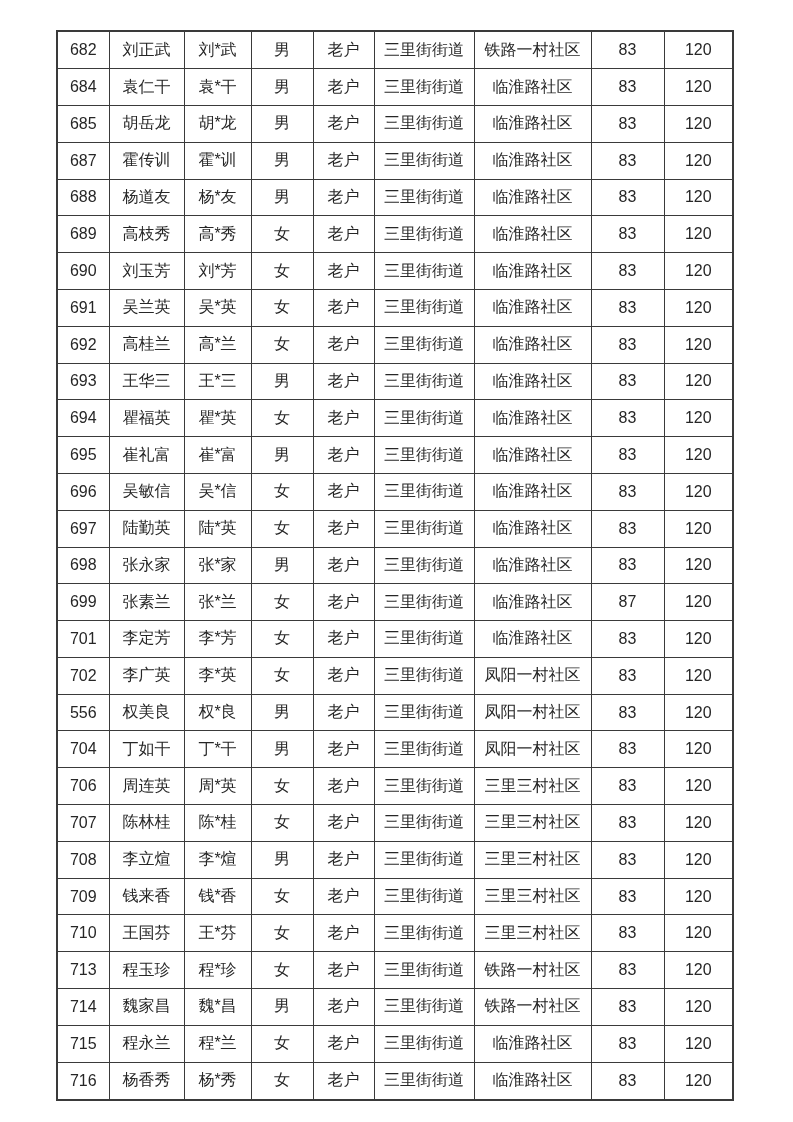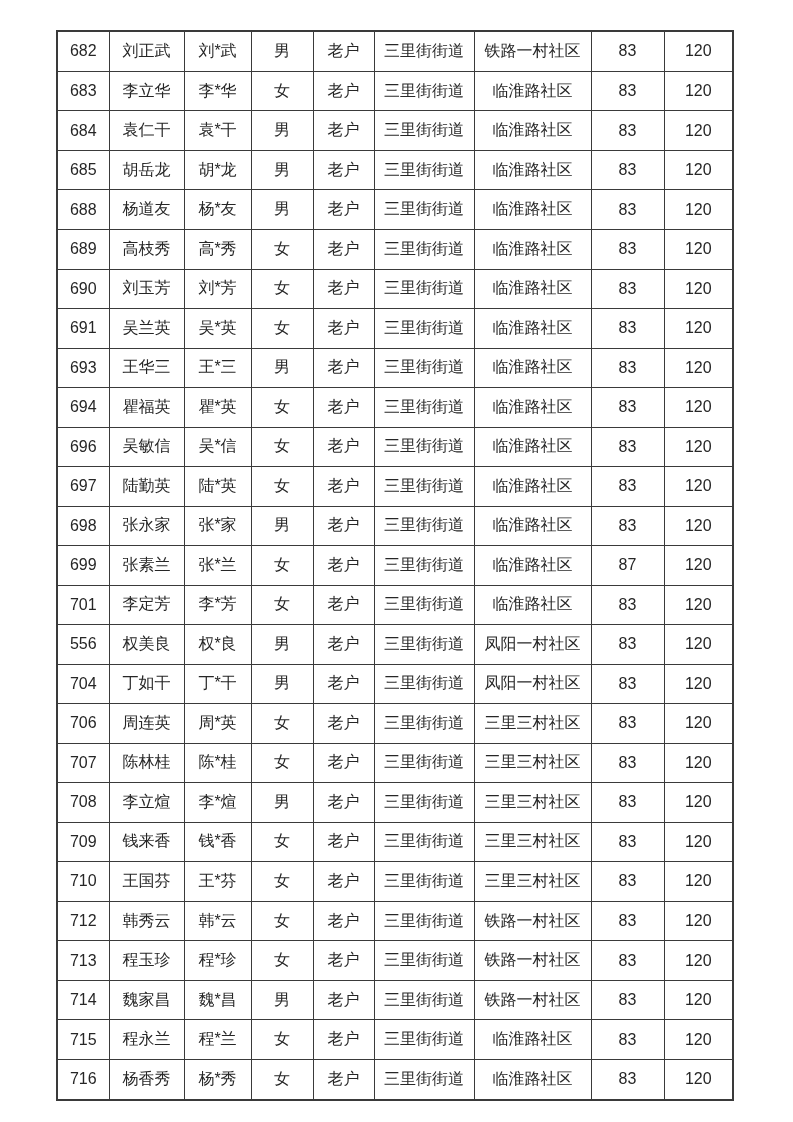--- a/index.html
+++ b/index.html
@@ -67,31 +67,20 @@
     <td>刘正武</td>
     <td>刘*武</td>
     <td>男</td>
     <td>老户</td>
     <td>三里街街道</td>
     <td>铁路一村社区</td>
     <td>83</td>
     <td>120</td>
   </tr>
 
-  <tr>
-    <td>683</td>
-    <td>李立华</td>
-    <td>李*华</td>
-    <td>女</td>
-    <td>老户</td>
-    <td>三里街街道</td>
-    <td>临淮路社区</td>
-    <td>83</td>
-    <td>120</td>
-  </tr>
 
   <tr>
     <td>684</td>
     <td>袁仁干</td>
     <td>袁*干</td>
     <td>男</td>
     <td>老户</td>
     <td>三里街街道</td>
     <td>临淮路社区</td>
     <td>83</td>
@@ -104,20 +93,31 @@
     <td>胡*龙</td>
     <td>男</td>
     <td>老户</td>
     <td>三里街街道</td>
     <td>临淮路社区</td>
     <td>83</td>
     <td>120</td>
   </tr>
 
 
+  <tr>
+    <td>687</td>
+    <td>霍传训</td>
+    <td>霍*训</td>
+    <td>男</td>
+    <td>老户</td>
+    <td>三里街街道</td>
+    <td>临淮路社区</td>
+    <td>83</td>
+    <td>120</td>
+  </tr>
 
   <tr>
     <td>688</td>
     <td>杨道友</td>
     <td>杨*友</td>
     <td>男</td>
     <td>老户</td>
     <td>三里街街道</td>
     <td>临淮路社区</td>
     <td>83</td>
@@ -153,20 +153,31 @@
     <td>吴兰英</td>
     <td>吴*英</td>
     <td>女</td>
     <td>老户</td>
     <td>三里街街道</td>
     <td>临淮路社区</td>
     <td>83</td>
     <td>120</td>
   </tr>
 
+  <tr>
+    <td>692</td>
+    <td>高桂兰</td>
+    <td>高*兰</td>
+    <td>女</td>
+    <td>老户</td>
+    <td>三里街街道</td>
+    <td>临淮路社区</td>
+    <td>83</td>
+    <td>120</td>
+  </tr>
 
   <tr>
     <td>693</td>
     <td>王华三</td>
     <td>王*三</td>
     <td>男</td>
     <td>老户</td>
     <td>三里街街道</td>
     <td>临淮路社区</td>
     <td>83</td>
@@ -178,20 +189,31 @@
     <td>瞿福英</td>
     <td>瞿*英</td>
     <td>女</td>
     <td>老户</td>
     <td>三里街街道</td>
     <td>临淮路社区</td>
     <td>83</td>
     <td>120</td>
   </tr>
 
+  <tr>
+    <td>695</td>
+    <td>崔礼富</td>
+    <td>崔*富</td>
+    <td>男</td>
+    <td>老户</td>
+    <td>三里街街道</td>
+    <td>临淮路社区</td>
+    <td>83</td>
+    <td>120</td>
+  </tr>
 
   <tr>
     <td>696</td>
     <td>吴敏信</td>
     <td>吴*信</td>
     <td>女</td>
     <td>老户</td>
     <td>三里街街道</td>
     <td>临淮路社区</td>
     <td>83</td>
@@ -240,20 +262,31 @@
     <td>李定芳</td>
     <td>李*芳</td>
     <td>女</td>
     <td>老户</td>
     <td>三里街街道</td>
     <td>临淮路社区</td>
     <td>83</td>
     <td>120</td>
   </tr>
 
+  <tr>
+    <td>702</td>
+    <td>李广英</td>
+    <td>李*英</td>
+    <td>女</td>
+    <td>老户</td>
+    <td>三里街街道</td>
+    <td>凤阳一村社区</td>
+    <td>83</td>
+    <td>120</td>
+  </tr>
 
   <tr>
     <td>556</td>
     <td>权美良</td>
     <td>权*良</td>
     <td>男</td>
     <td>老户</td>
     <td>三里街街道</td>
     <td>凤阳一村社区</td>
     <td>83</td>
@@ -327,31 +360,20 @@
     <td>王*芬</td>
     <td>女</td>
     <td>老户</td>
     <td>三里街街道</td>
     <td>三里三村社区</td>
     <td>83</td>
     <td>120</td>
   </tr>
 
 
-  <tr>
-    <td>712</td>
-    <td>韩秀云</td>
-    <td>韩*云</td>
-    <td>女</td>
-    <td>老户</td>
-    <td>三里街街道</td>
-    <td>铁路一村社区</td>
-    <td>83</td>
-    <td>120</td>
-  </tr>
 
   <tr>
     <td>713</td>
     <td>程玉珍</td>
     <td>程*珍</td>
     <td>女</td>
     <td>老户</td>
     <td>三里街街道</td>
     <td>铁路一村社区</td>
     <td>83</td>

